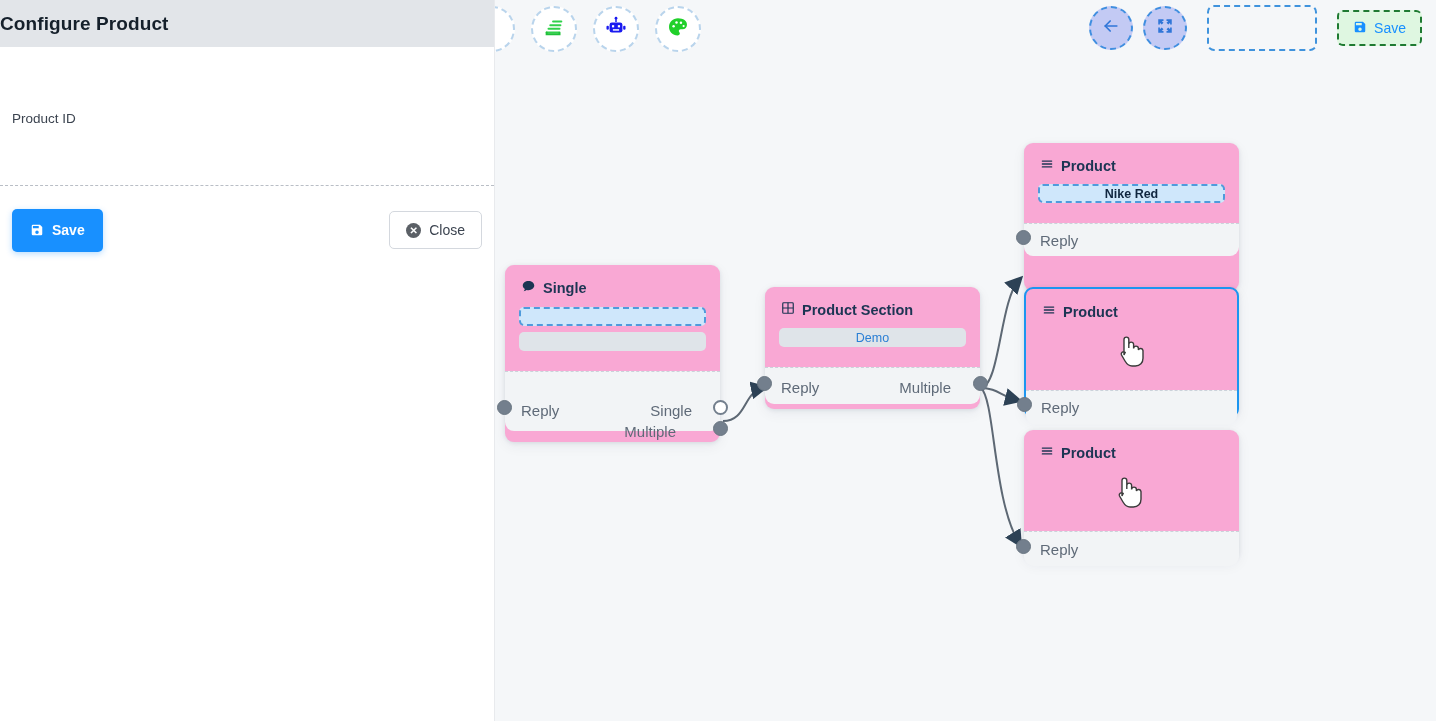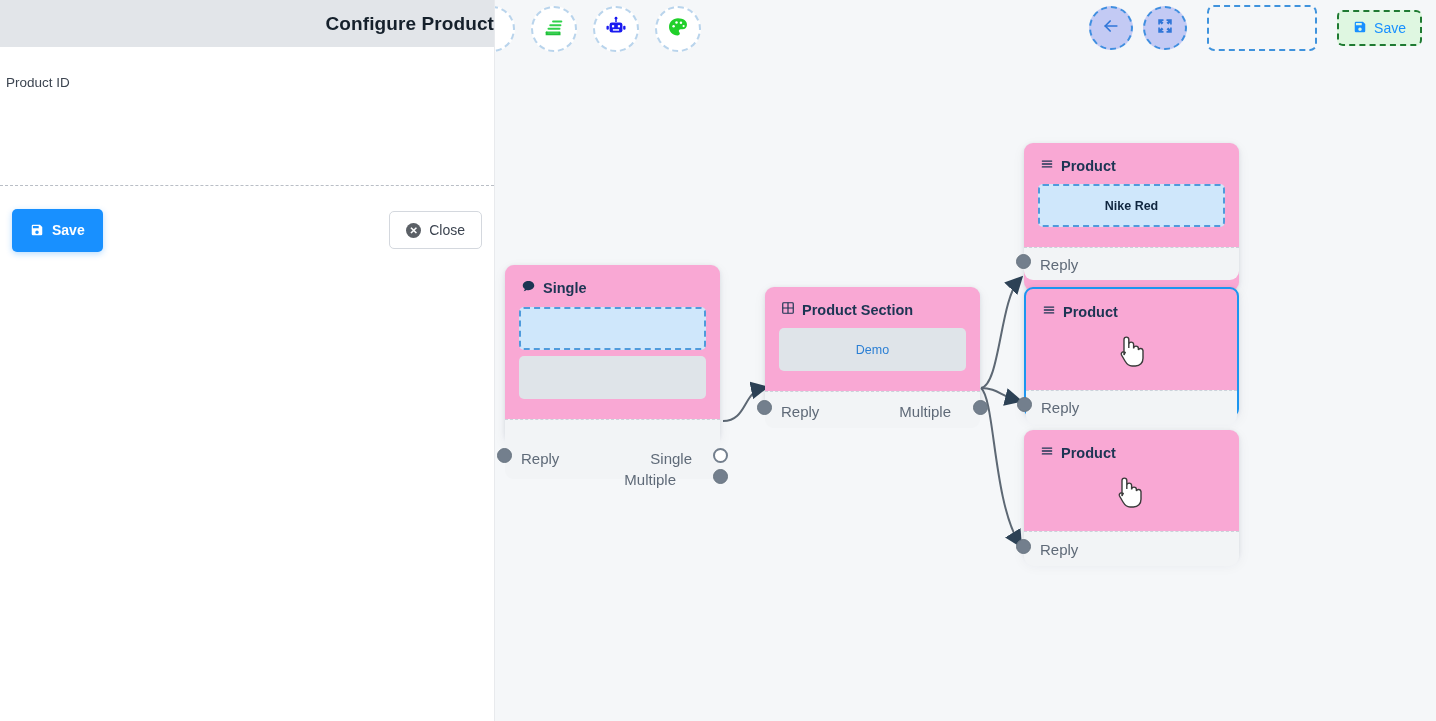--- a/index.html
+++ b/index.html
@@ -15,27 +15,27 @@
   .left-panel {
     position: absolute; left: 0; top: 0;
     width: 495px; height: 721px;
     background: #ffffff;
     border-right: 1px solid #e8eaed;
     box-sizing: border-box;
   }
   .panel-header {
     height: 47px;
     background: #e2e5e9;
-    display: flex; align-items: center; justify-content: flex-end;
+    display: flex; align-items: center; justify-content: flex-start;
   }
   .panel-title {
     font-size: 19px; font-weight: bold; color: #15202b;
     letter-spacing: 0.1px;
   }
-  .panel-body { padding: 28px 12px 0 6px; }
+  .panel-body { padding: 28px 12px 0 12px; margin-top: 36px; }
   .field-label {
     font-size: 13.5px; color: #3c4450; margin-bottom: 10px;
   }
   .select-box {
     height: 44px;
     border: 1px solid #e6ebf2;
     border-radius: 5px;
     background: #fdfdfe;
     display: flex; align-items: center;
     padding: 0 14px;
@@ -153,21 +153,21 @@
     box-sizing: border-box;
   }
   .node.selected { border: 2px solid #1c95f0; }
   .node-head {
     display: flex; align-items: center; gap: 7px;
     padding: 14px 16px 10px 16px;
     font-size: 14.5px; color: #1c3553; font-weight: 600;
   }
   .node-body { padding: 0 14px 14px 14px; }
   .node-row {
-    height: 43px; border-radius: 5px;
+    height: 19px; border-radius: 5px;
     display: flex; align-items: center; justify-content: center;
     font-size: 12.5px;
     margin-bottom: 6px;
   }
   .row-dashed {
     background: #cfe7fb;
     border: 2px dashed #4f9bdc;
     color: #10263f; font-weight: bold;
     box-sizing: border-box;
   }

